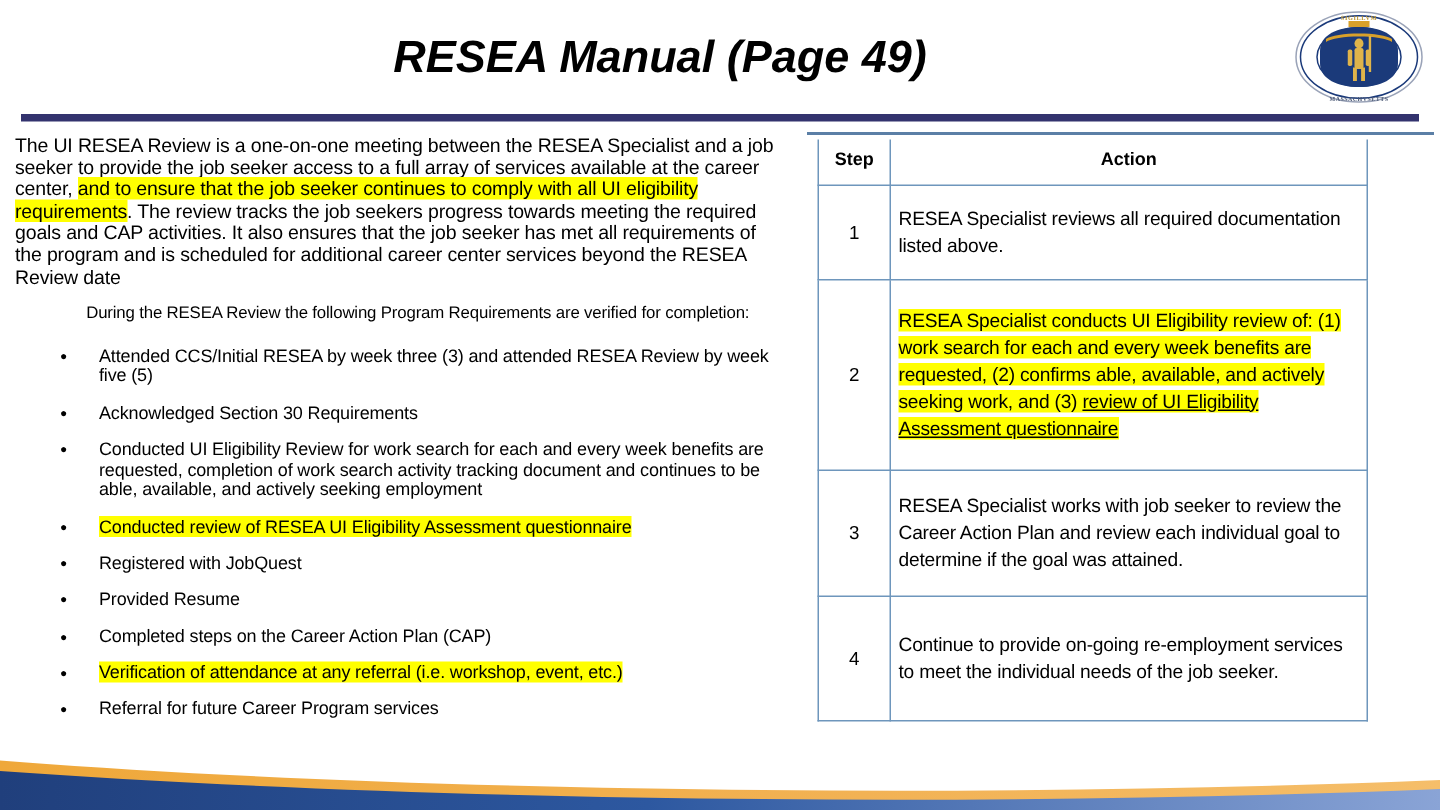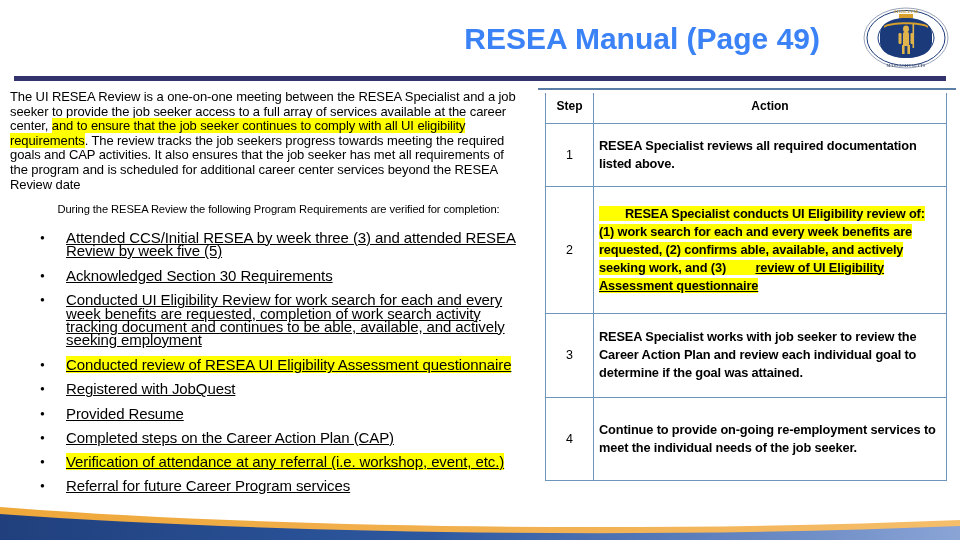--- a/index.html
+++ b/index.html
@@ -15,27 +15,28 @@
     width: 960px; height: 540px;
     background: #ffffff;
     overflow: hidden;
   }
 
   
   #title {
     position: absolute;
     left: 60px; top: 20px;
     width: 760px;
-    text-align: right;
+    text-align: center;
     font-size: 30px;
     font-weight: bold;
-    color: #3b82f6;
+    color: #000000;
     letter-spacing: 0px;
     line-height: 38px;
     white-space: nowrap;
+    font-style: italic;
   }
   #seal {
     position: absolute;
     left: 862px; top: 6px;
     width: 88px; height: 64px;
   }
   #divider {
     position: absolute;
     left: 14px; top: 76px;
     width: 932px; height: 5px;
@@ -64,26 +65,25 @@
     padding-left: 25px;
     letter-spacing: -0.1px;
     text-align: center;
   }
   ul#bullets {
     list-style: none;
     margin: 0; padding: 0;
   }
   ul#bullets li {
     position: relative;
-    font-size: 15px;
+    font-size: 12px;
     line-height: 13.2px;
     padding-left: 56px;
     margin-bottom: 12px;
     letter-spacing: -0.1px;
-    text-decoration: underline;
   }
   ul#bullets li::before {
     content: "\25CF";
     position: absolute;
     left: 30px; top: -1px;
     font-size: 8px;
     line-height: 15px;
     color: #000;
   }
   ul#bullets li.tight { margin-bottom: 11px; }
@@ -91,21 +91,21 @@
   
   #tabletop {
     position: absolute;
     left: 538px; top: 88px;
     width: 418px; height: 2px;
     background: #5B7FA6;
   }
   #steptable {
     position: absolute;
     left: 545px; top: 93px;
-    width: 402px;
+    width: 367px;
     border-collapse: collapse;
     table-layout: fixed;
   }
   #steptable td, #steptable th {
     border: 1.5px solid #6E96BC;
     vertical-align: middle;
     padding: 3px 5px;
   }
   #steptable th {
     border-top: none;
@@ -118,28 +118,28 @@
   th.col-step { width: 48px; }
   td.cell-step {
     width: 48px;
     text-align: center;
     font-size: 12.5px;
     color: #000;
   }
   td.cell-action {
     font-size: 12.8px;
     line-height: 18px;
-    font-weight: bold;
+    font-weight: normal;
     color: #000;
     vertical-align: top;
     padding-top: 6px;
     padding-left: 7px;
     letter-spacing: -0.15px;
   }
-  td.cell-action.hlrow span.inner { background: #FFFF00; padding-left: 26px; }
+  td.cell-action.hlrow span.inner { background: #FFFF00; }
   td.cell-action .ul { text-decoration: underline; }
   tr.r1 { height: 63px; }
   tr.r2 { height: 127px; }
   tr.r3 { height: 84px; }
   tr.r4 { height: 83px; }
   tr.r2 td.cell-action, tr.r4 td.cell-action { padding-top: 14px; }
   tr.r2 td.cell-step, tr.r4 td.cell-step { vertical-align: middle; }
 
   
   #swoosh {

